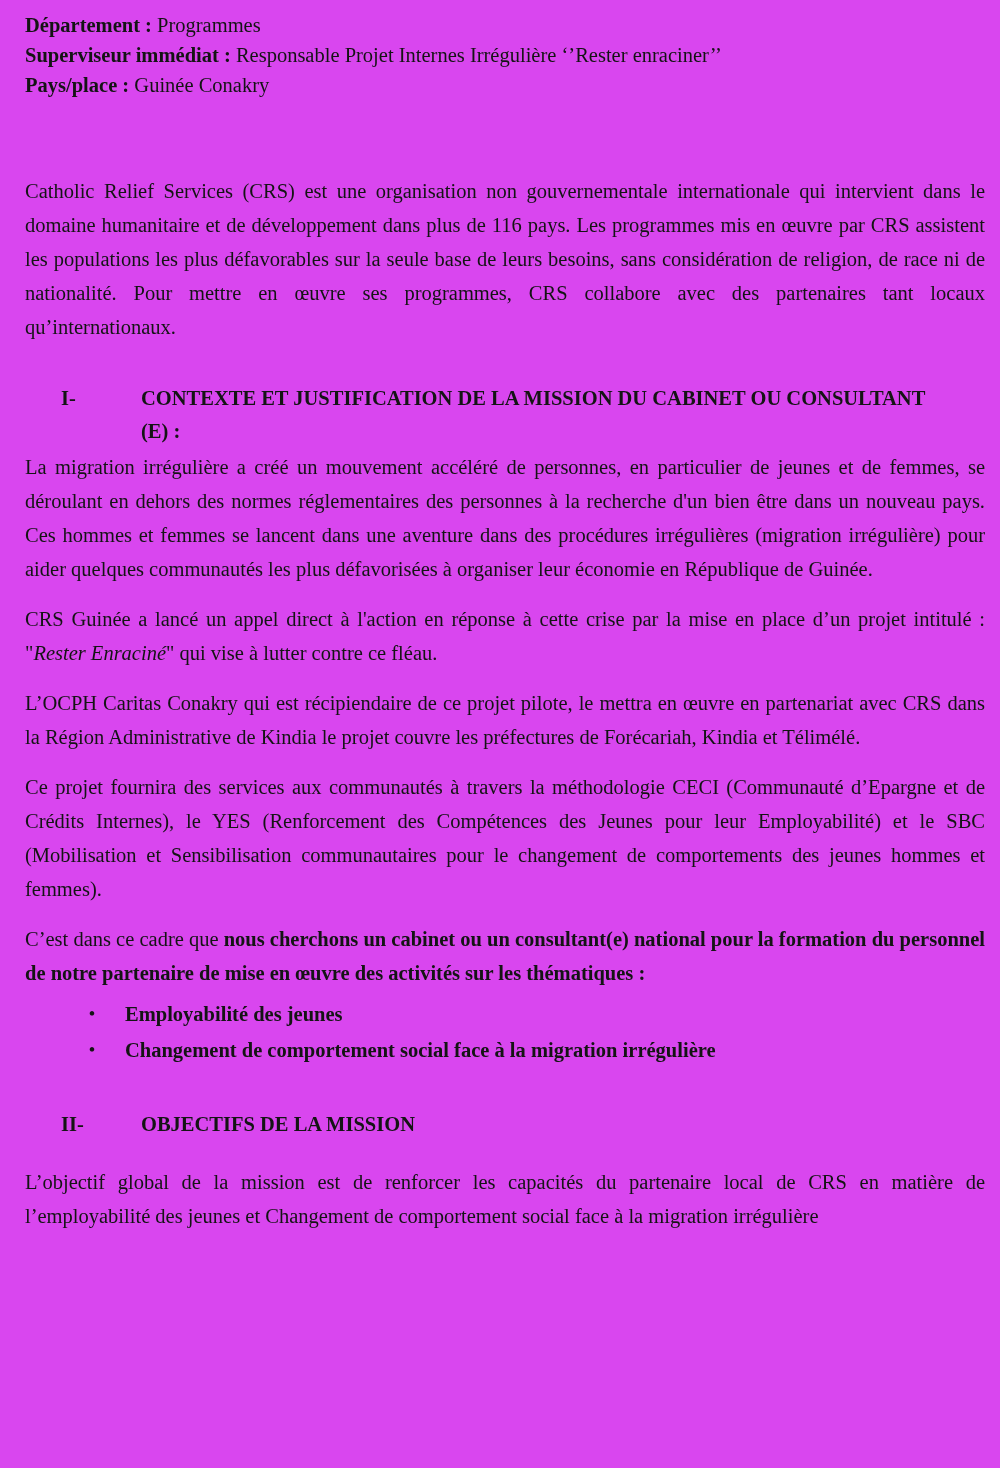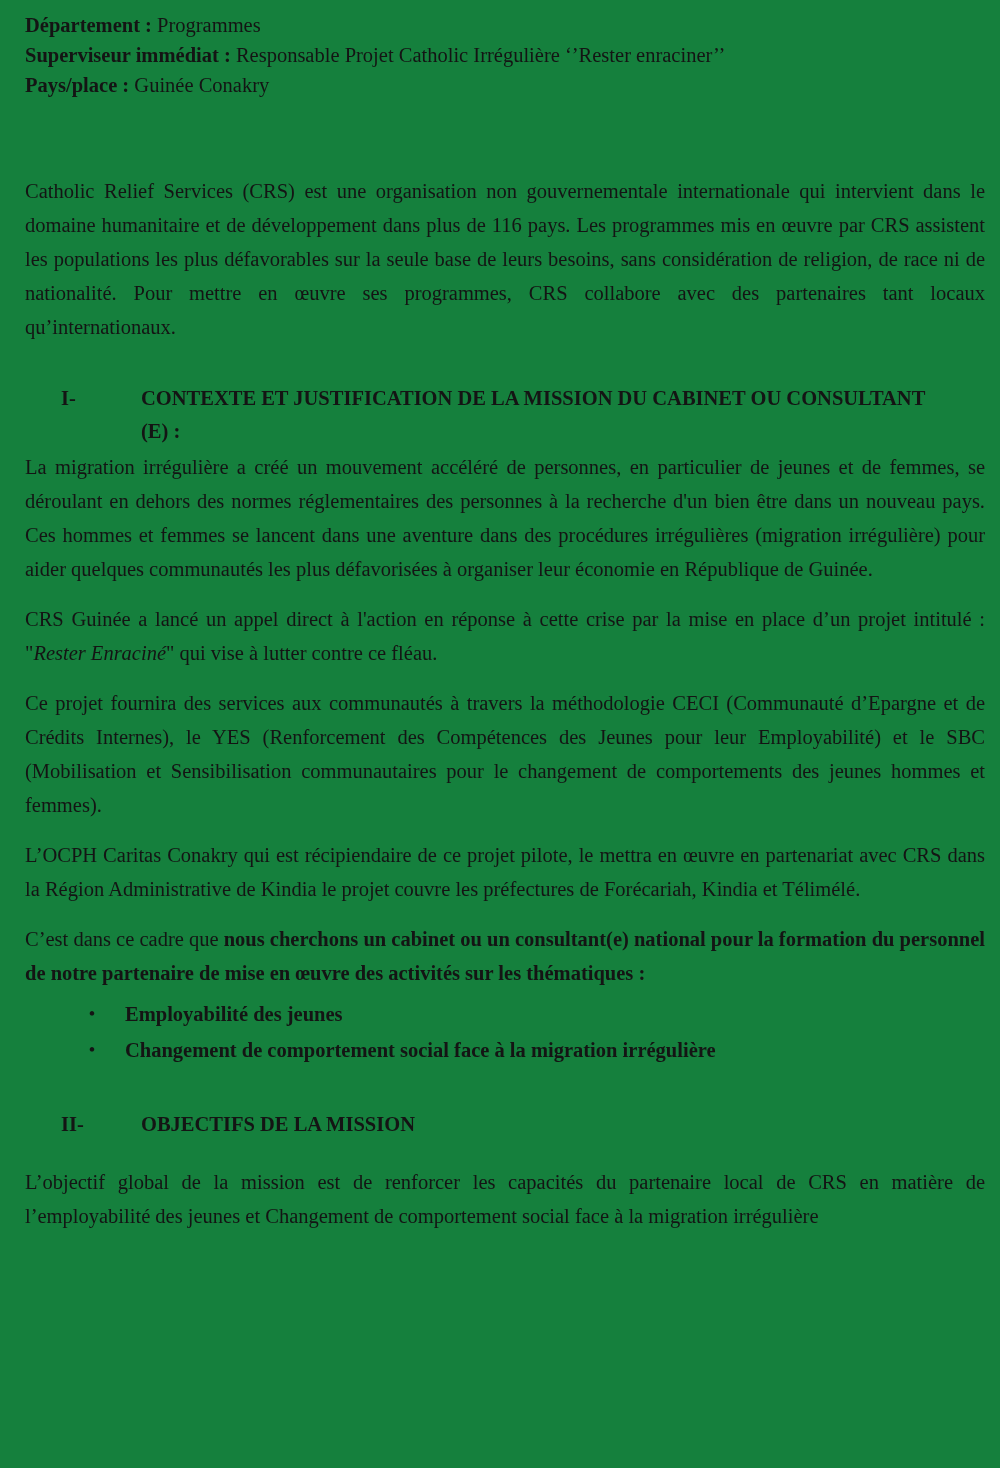--- a/index.html
+++ b/index.html
@@ -14,21 +14,21 @@
     font-family: "Liberation Serif", "DejaVu Serif", serif;
     color: #141414;
     -webkit-font-smoothing: antialiased;
   }
   .page {
     position: relative;
     width: 1000px;
     height: 1468px;
     box-sizing: border-box;
     padding: 10px 15px 0 25px;
-    background: #15803d;
+    background: #d946ef;
     overflow: hidden;
   }
   .meta-block {
     margin: 0 0 4px 0;
   }
   .meta-line {
     font-size: 20.5px;
     line-height: 30px;
     white-space: nowrap;
   }
@@ -109,21 +109,21 @@
 </head>
 <body>
 
 <div class="page">
 
   <div class="meta-block">
     <div class="meta-line">
       <span class="lbl">Département :</span><span class="val"> Programmes</span>
     </div>
     <div class="meta-line">
-      <span class="lbl">Superviseur immédiat :</span><span class="val"> Responsable Projet Catholic Irrégulière ‘’Rester enraciner’’</span>
+      <span class="lbl">Superviseur immédiat :</span><span class="val"> Responsable Projet Internes Irrégulière ‘’Rester enraciner’’</span>
     </div>
     <div class="meta-line">
       <span class="lbl">Pays/place :</span><span class="val"> Guinée Conakry</span>
     </div>
   </div>
 
   <div class="spacer-md"></div>
 
 
   <div class="spacer-lg"></div>
@@ -134,23 +134,23 @@
 
   <div class="section-head">
     <span class="num">I-</span>
     <span class="ttl">CONTEXTE ET JUSTIFICATION DE LA MISSION DU CABINET OU CONSULTANT (E) :</span>
   </div>
 
   <p class="body">La migration irrégulière a créé un mouvement accéléré de personnes, en particulier de jeunes et de femmes, se déroulant en dehors des normes réglementaires des personnes à la recherche d'un bien être dans un nouveau pays. Ces hommes et femmes se lancent dans une aventure dans des procédures irrégulières (migration irrégulière) pour aider quelques communautés les plus défavorisées à organiser leur économie en République de Guinée.</p>
 
   <p class="body"><span>CRS Guinée a lancé un appel direct à l'action en réponse à cette crise par la mise en place d’un projet intitulé : "</span><span class="bi">Rester Enraciné</span><span>" qui vise à lutter contre ce fléau.</span></p>
 
+  <p class="body">L’OCPH Caritas Conakry qui est récipiendaire de ce projet pilote, le mettra en œuvre en partenariat avec CRS dans la Région Administrative de Kindia le projet couvre les préfectures de Forécariah, Kindia et Télimélé.</p>
+
   <p class="body">Ce projet fournira des services aux communautés à travers la méthodologie CECI (Communauté d’Epargne et de Crédits Internes), le YES (Renforcement des Compétences des Jeunes pour leur Employabilité) et le SBC (Mobilisation et Sensibilisation communautaires pour le changement de comportements des jeunes hommes et femmes).</p>
-
-  <p class="body">L’OCPH Caritas Conakry qui est récipiendaire de ce projet pilote, le mettra en œuvre en partenariat avec CRS dans la Région Administrative de Kindia le projet couvre les préfectures de Forécariah, Kindia et Télimélé.</p>
 
 
   <p class="body tight"><span>C’est dans ce cadre que </span><b>nous cherchons un cabinet ou un consultant(e) national pour la formation du personnel de notre partenaire de mise en œuvre des activités sur les thématiques :</b></p>
 
   <ul class="bullets">
     <li>
       <span class="dot">•</span>
       <span>Employabilité des jeunes</span>
     </li>
     <li>

